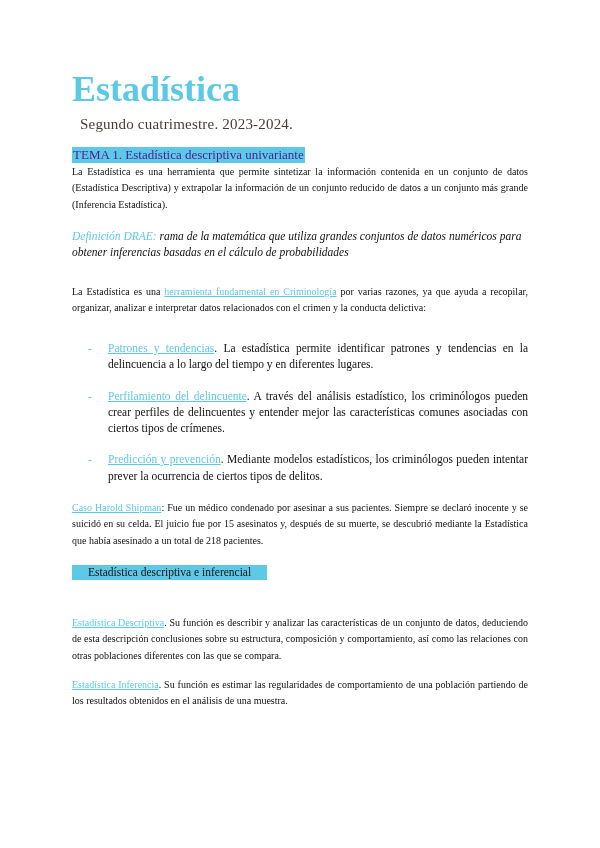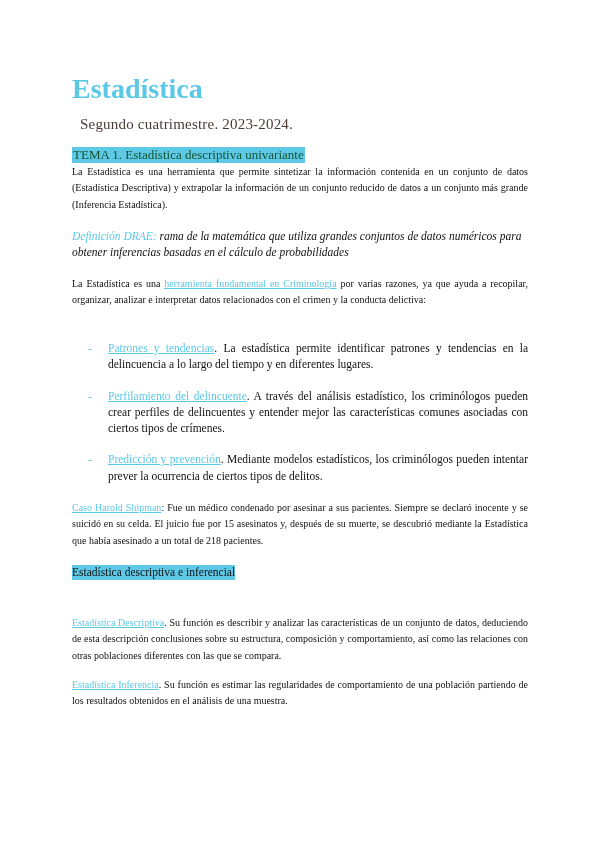--- a/index.html
+++ b/index.html
@@ -1,53 +1,53 @@
 <!DOCTYPE html>
 <html><head>
 <meta charset="utf-8">
 <style>
   html, body { margin: 0; padding: 0; background: #ffffff; }
   body { width: 600px; height: 848px; position: relative; overflow: hidden;
          font-family: "Liberation Serif", "DejaVu Serif", serif; color: #111; }
   .page { position: absolute; left: 72px; top: 0; width: 456px; }
-  .title { position: absolute; top: 72px; left: 0; font-size: 28px; font-weight: bold;
+  .title { position: absolute; top: 72px; left: 0; font-size: 36px; font-weight: bold;
            color: #5bc8e6; margin: 0; line-height: 34px; }
   .subtitle { position: absolute; top: 115px; left: 8px; font-size: 15px; color: #4a3a36;
               margin: 0; line-height: 18px; letter-spacing: 0.2px; }
-  .tema { position: absolute; top: 147px; left: 0; font-size: 13px; color: #14532d;
+  .tema { position: absolute; top: 147px; left: 0; font-size: 13px; color: #4c1d95;
           background: #5ec9e7; line-height: 16px; padding: 0 1px; }
   .p { position: absolute; left: 0; width: 456px; font-size: 10px; line-height: 16.3px;
        text-align: justify; margin: 0; }
   .link { color: #5bc8e6; text-decoration: underline; text-decoration-color: #5bc8e6; }
   .def { position: absolute; left: 0; width: 456px; text-align: left; font-size: 11.5px;
          line-height: 16.3px; font-style: italic; margin: 0; }
   .def .lbl { color: #5bc8e6; }
   .list { position: absolute; left: 16px; width: 440px; }
   .li { position: relative; padding-left: 20px; font-size: 11.5px; line-height: 16.3px;
         text-align: justify; }
   .li .dash { position: absolute; left: 0; top: 0; color: #5bc8e6; }
   .hl { position: absolute; left: 0; font-size: 11.5px; line-height: 15px; background: #5ec9e7;
-        color: #111; padding: 0 0; }
+        color: #111; padding: 0 16px; }
 </style>
 </head>
 <body>
 
 <div class="page">
 
   <h1 class="title">Estadística</h1>
 
   <p class="subtitle">Segundo cuatrimestre. 2023-2024.</p>
 
   <span class="tema">TEMA 1. Estadística descriptiva univariante</span>
 
   <p class="p" style="top:164px;">La Estadística es una herramienta que permite sintetizar la información contenida en un conjunto de datos (Estadística Descriptiva) y extrapolar la información de un conjunto reducido de datos a un conjunto más grande (Inferencia Estadística).</p>
 
   <p class="def" style="top:228px;"><span class="lbl">Definición DRAE:</span><span> rama de la matemática que utiliza grandes conjuntos de datos numéricos para obtener inferencias basadas en el cálculo de probabilidades</span></p>
 
-  <p class="p" style="top:276px;"><span>La Estadística es una </span><span class="link">herramienta fundamental en Criminología</span><span> por varias razones, ya que ayuda a recopilar, organizar, analizar e interpretar datos relacionados con el crimen y la conducta delictiva:</span></p>
+  <p class="p" style="top:284px;"><span>La Estadística es una </span><span class="link">herramienta fundamental en Criminología</span><span> por varias razones, ya que ayuda a recopilar, organizar, analizar e interpretar datos relacionados con el crimen y la conducta delictiva:</span></p>
 
   <div class="list" style="top:340px;">
     <div class="li">
       <span class="dash">-</span><span class="link">Patrones y tendencias</span><span>. La estadística permite identificar patrones y tendencias en la delincuencia a lo largo del tiempo y en diferentes lugares.</span>
     </div>
     <div class="li" style="margin-top:15px;">
       <span class="dash">-</span><span class="link">Perfilamiento del delincuente</span><span>. A través del análisis estadístico, los criminólogos pueden crear perfiles de delincuentes y entender mejor las características comunes asociadas con ciertos tipos de crímenes.</span>
     </div>
     <div class="li" style="margin-top:15px;">
       <span class="dash">-</span><span class="link">Predicción y prevención</span><span>. Mediante modelos estadísticos, los criminólogos pueden intentar prever la ocurrencia de ciertos tipos de delitos.</span>

